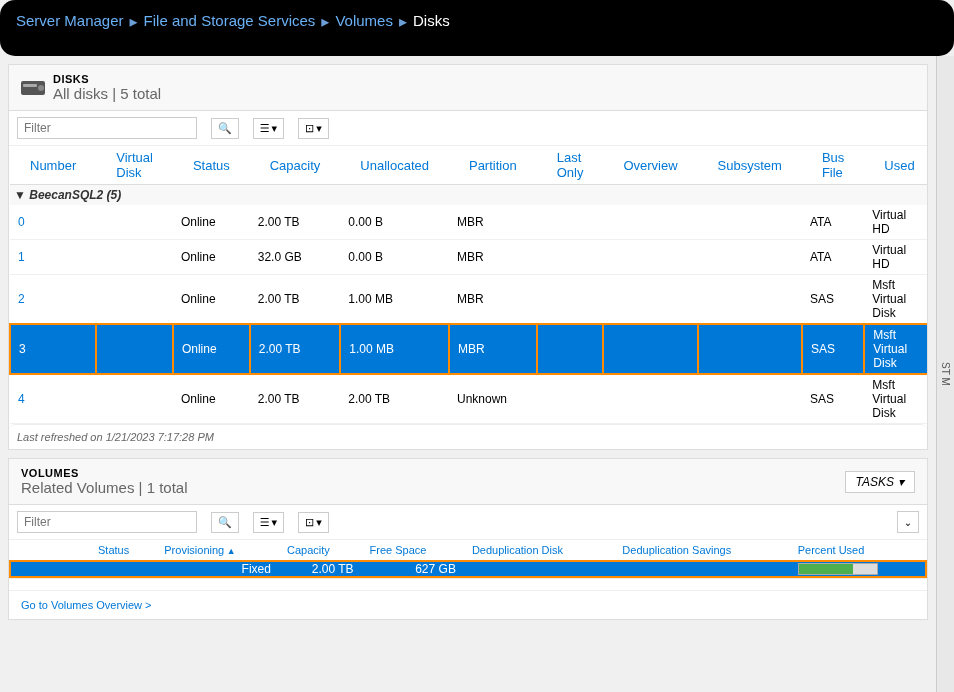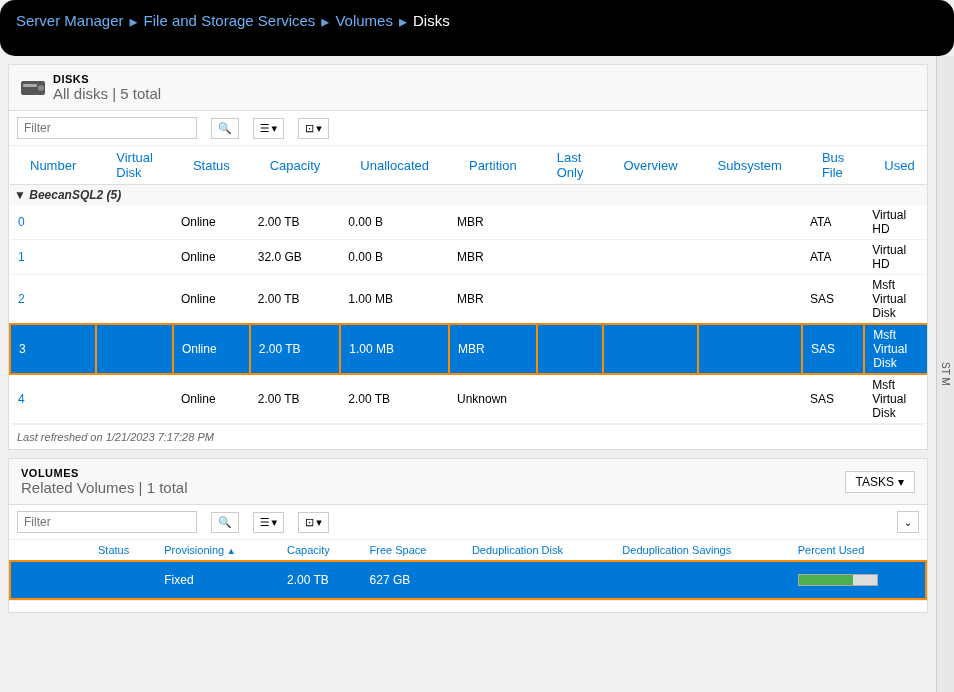--- a/index.html
+++ b/index.html
@@ -164,42 +164,44 @@
     }
     .tasks-btn {
       border: 1px solid #ccc;
       background: white;
       padding: 3px 10px;
       cursor: pointer;
       display: flex;
       align-items: center;
       gap: 4px;
       font-size: 12px;
+      font-style: italic;
     }
 
     .vol-table {
       width: 100%;
       border-collapse: collapse;
       font-size: 12px;
     }
     .vol-table th {
       text-align: left;
       padding: 4px 8px;
       color: #0078d7;
       font-weight: normal;
       border-bottom: 1px solid #ddd;
       background: white;
       font-size: 11px;
       cursor: pointer;
     }
     .vol-table th.sort-asc::after { content: ' ▲'; font-size: 9px; }
     .vol-table td {
-      padding: 11px 8px;
+      padding: 0 8px;
       background: white;
       border-bottom: 1px solid #f0f0f0;
+      text-align: right;
     }
     .vol-table tr.selected td {
       background: #0078d7;
       color: white;
       border-top: 2px solid #ff8c00;
       border-bottom: 2px solid #ff8c00;
     }
     .vol-table tr.selected td:first-child { border-left: 2px solid #ff8c00; }
     .vol-table tr.selected td:last-child { border-right: 2px solid #ff8c00; }
 
@@ -464,20 +466,23 @@
                 </td>
     </tr>
             </tbody>
         </table>
       </div>
 
       <div style="height:12px; overflow-x:auto; border-top:1px solid #eee; padding: 0 8px;">
         <div style="width:600px; height:1px;"></div>
       </div>
 
+      <div class="footer-link">
+        <a>Go to Volumes Overview &gt;</a>
+      </div>
     </div>
 
   </div>
 
   <div class="st-panel">
     <span>ST M</span>
   </div>
 
 </div>
 

